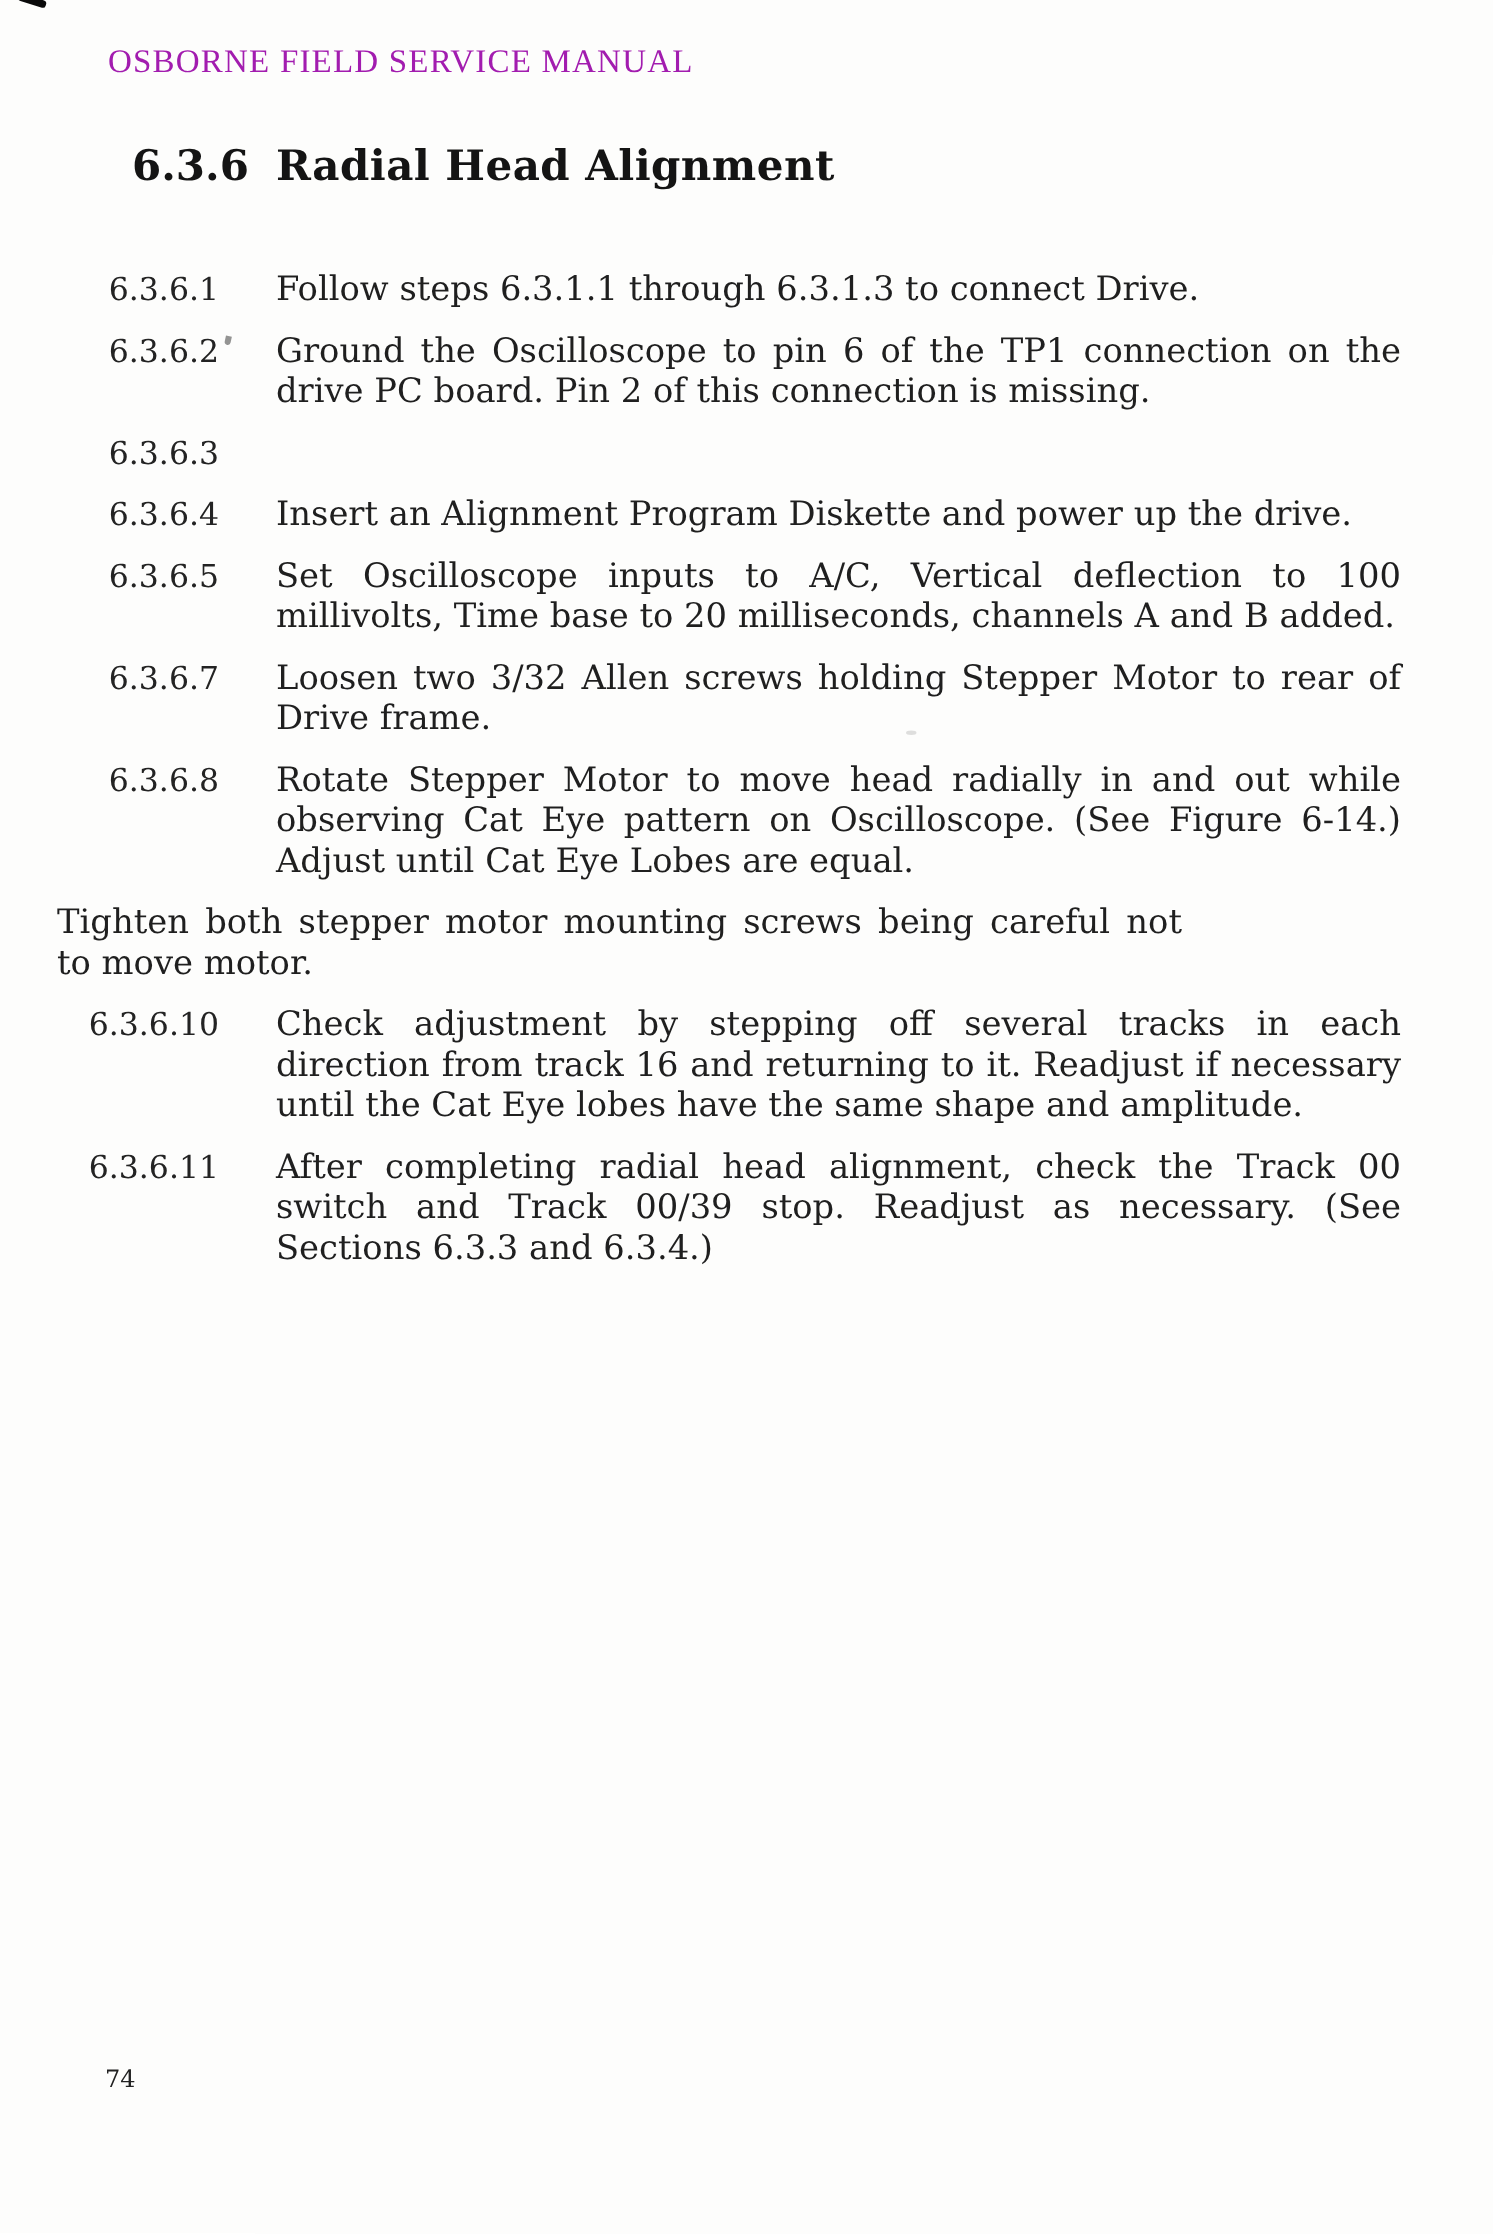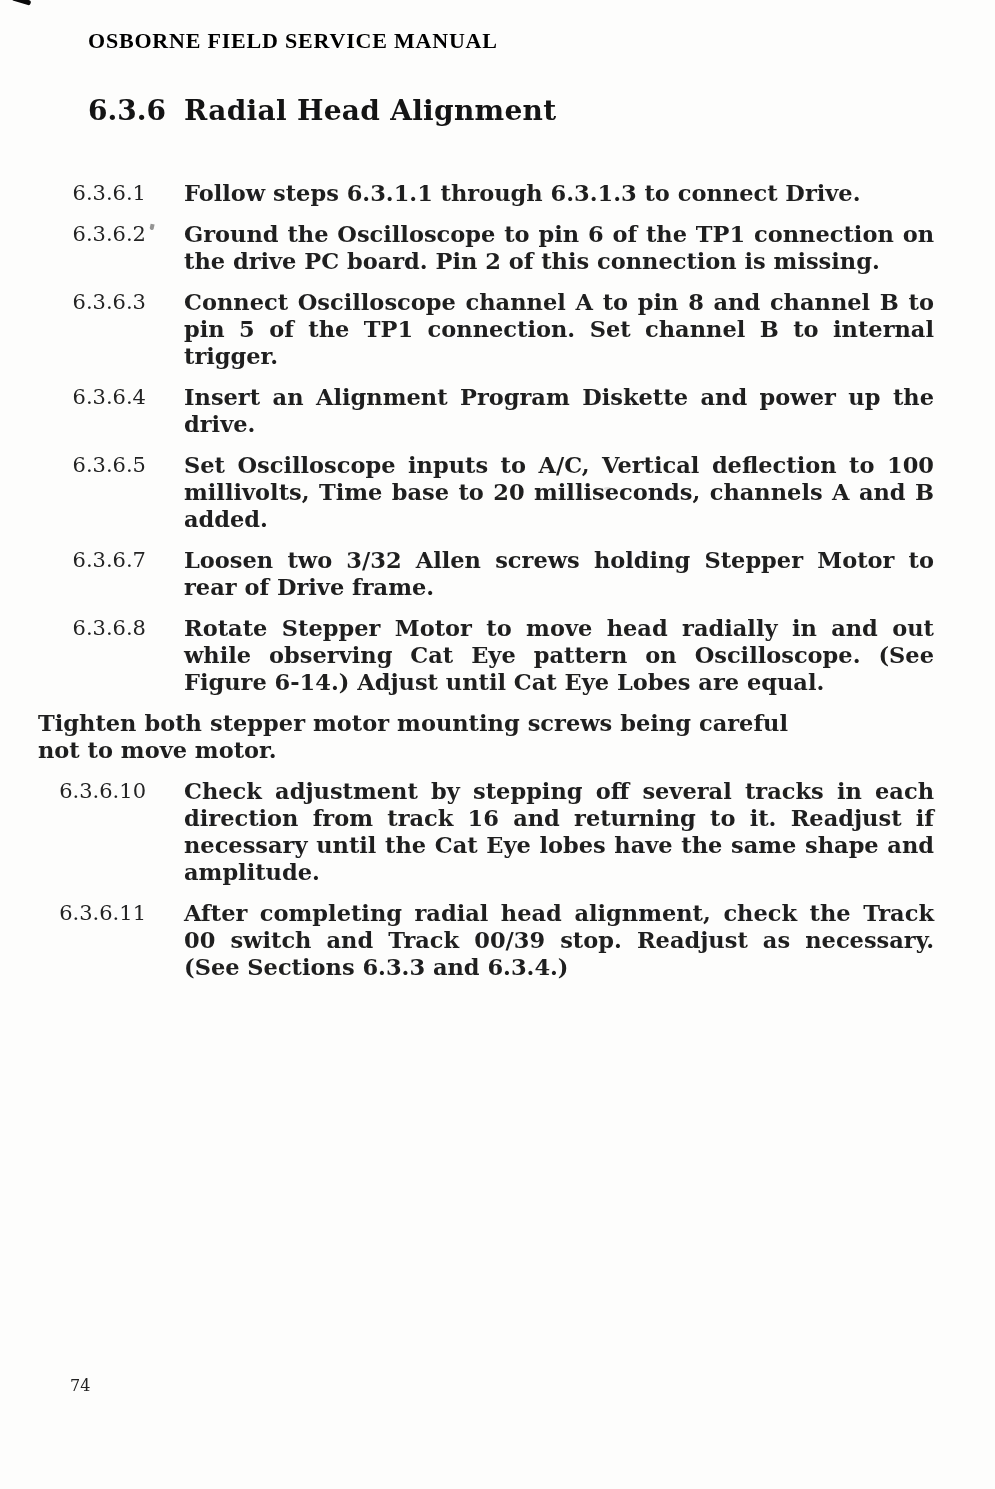--- a/index.html
+++ b/index.html
@@ -41,28 +41,27 @@
     position: absolute;
     left: 604px;
     top: 487px;
     width: 7px;
     height: 3px;
     background: rgba(0,0,0,0.12);
     border-radius: 50%;
   }
   .doc-header {
     position: absolute;
-    left: 88px;
+    left: 72px;
     top: 28px;
     font-family: "Liberation Serif", serif;
     font-size: 22px;
     letter-spacing: 0.8px;
-    color: #000000;
+    color: #a21caf;
     white-space: nowrap;
-    font-weight: bold;
   }
   .section-heading {
     position: absolute;
     left: 0;
     top: 94px;
     width: 995px;
     font-weight: bold;
     font-size: 28px;
     color: #141414;
   }
@@ -99,21 +98,20 @@
   }
   .step-text {
     margin-left: 38px;
     width: 750px;
     font-size: 22.5px;
     line-height: 27px;
     text-align: justify;
     text-align-last: left;
     hyphens: none;
     color: #1f1f1f;
-    font-weight: bold;
   }
   .page-number {
     position: absolute;
     left: 70px;
     top: 1376px;
     font-size: 16px;
     color: #222222;
   }
 </style>
 </head>
@@ -138,21 +136,20 @@
     <div class="step">
       <div class="step-num">6.3.6.1</div>
       <div class="step-text">Follow steps 6.3.1.1 through 6.3.1.3 to connect Drive.</div>
     </div>
     <div class="step">
       <div class="step-num">6.3.6.2</div>
       <div class="step-text">Ground the Oscilloscope to pin 6 of the TP1 connection on the drive PC board. Pin 2 of this connection is missing.</div>
     </div>
     <div class="step">
       <div class="step-num">6.3.6.3</div>
-      <div class="step-text">Connect Oscilloscope channel A to pin 8 and channel B to pin 5 of the TP1 connection. Set channel B to internal trigger.</div>
     </div>
     <div class="step">
       <div class="step-num">6.3.6.4</div>
       <div class="step-text">Insert an Alignment Program Diskette and power up the drive.</div>
     </div>
     <div class="step">
       <div class="step-num">6.3.6.5</div>
       <div class="step-text">Set Oscilloscope inputs to A/C, Vertical deflection to 100 millivolts, Time base to 20 milliseconds, channels A and B added.</div>
     </div>
     <div class="step">

